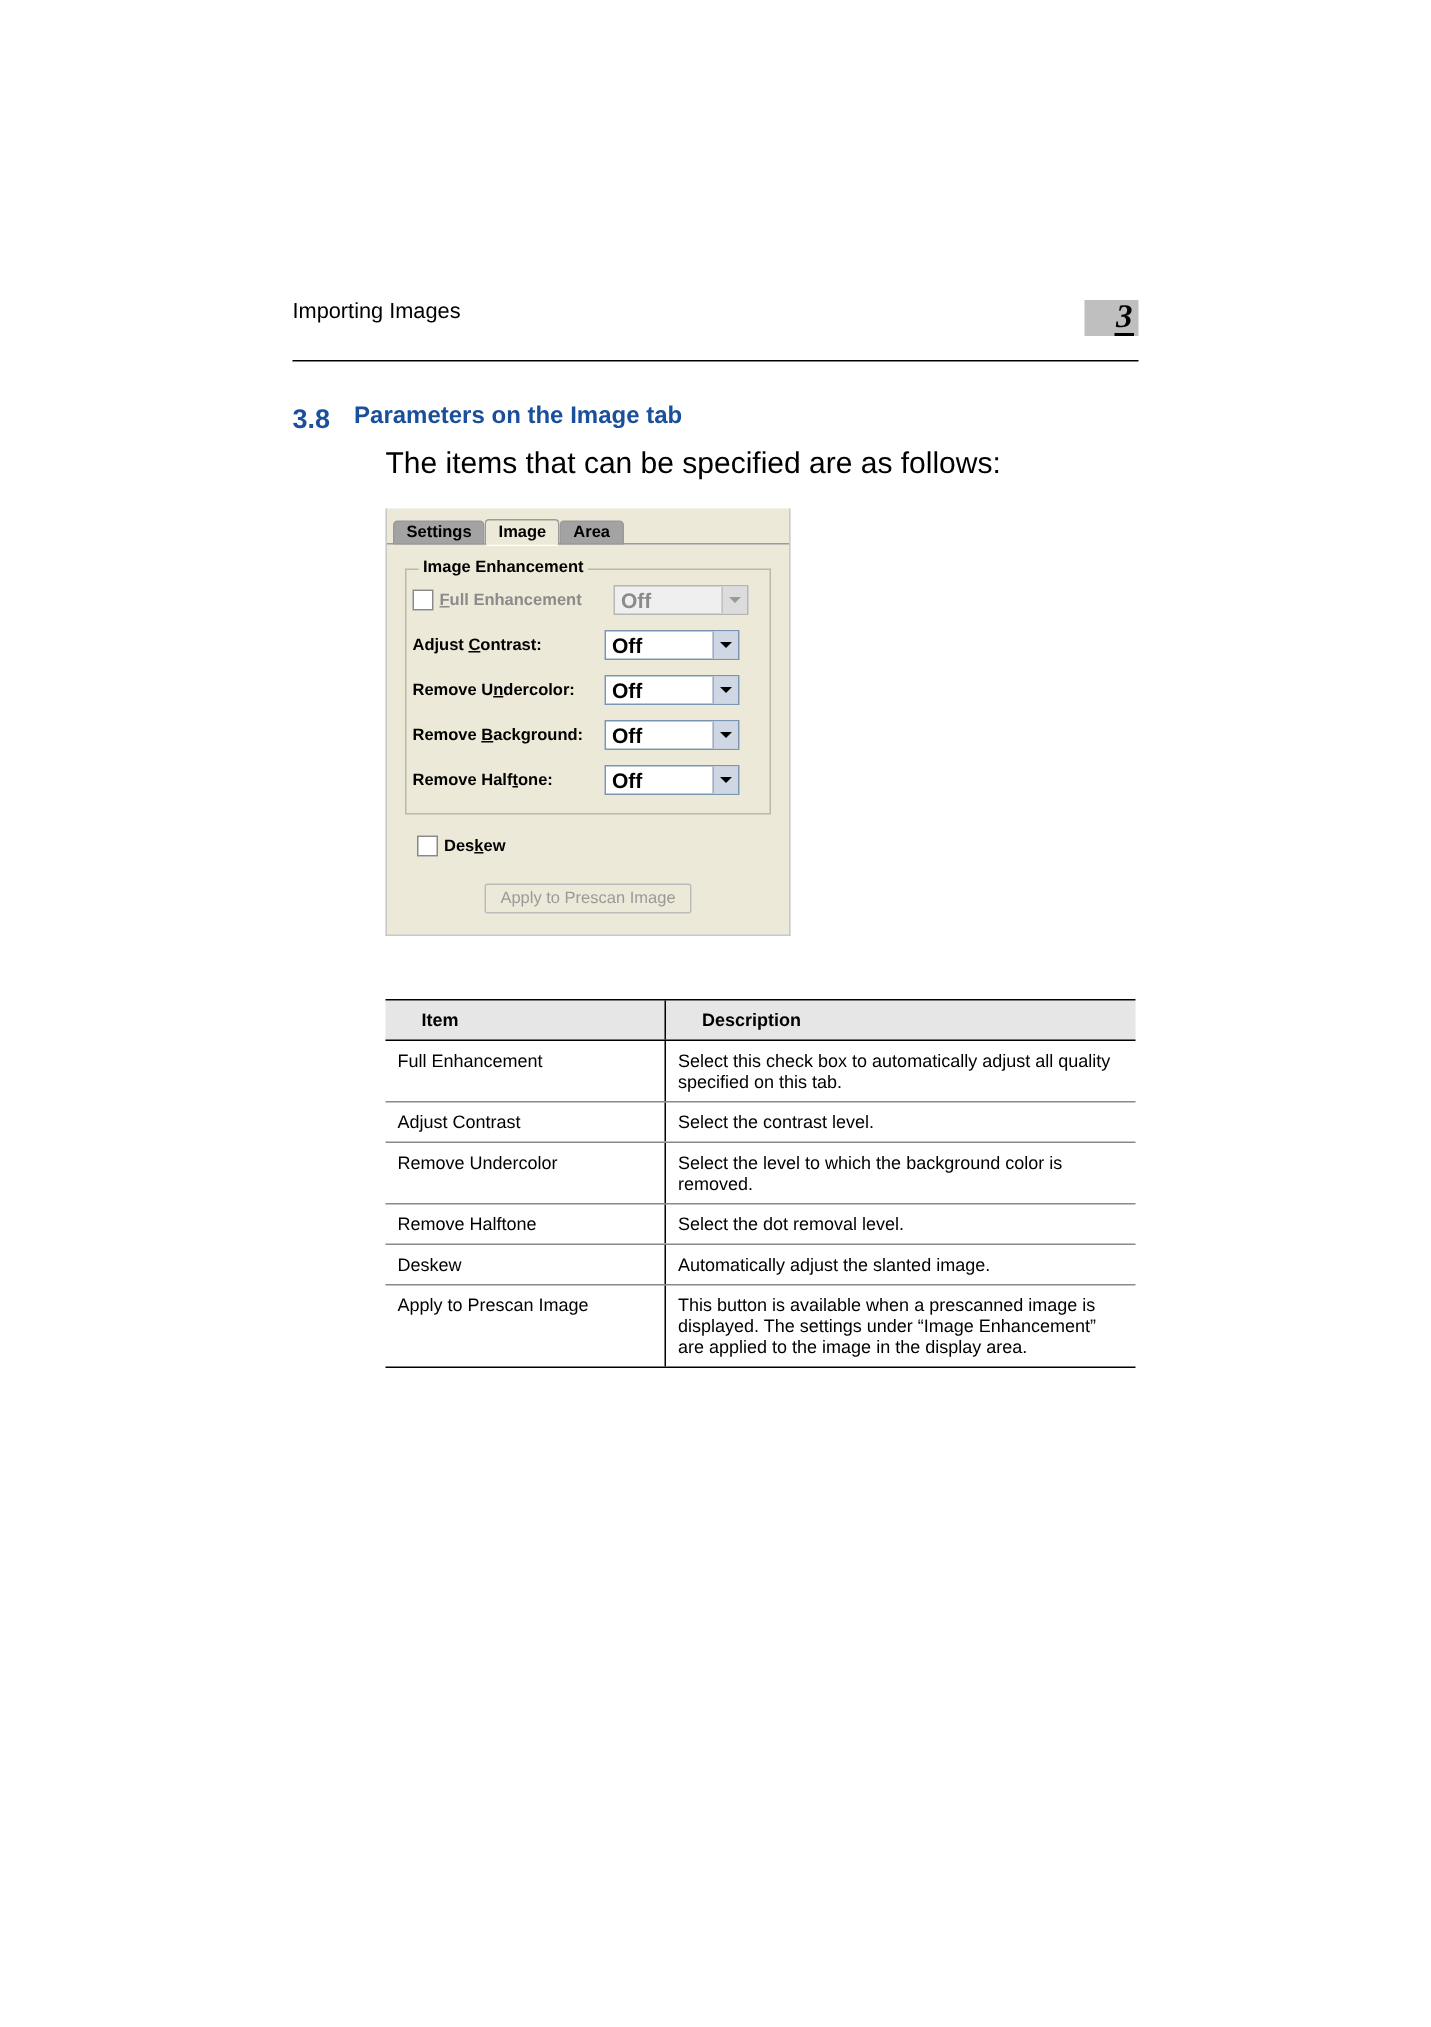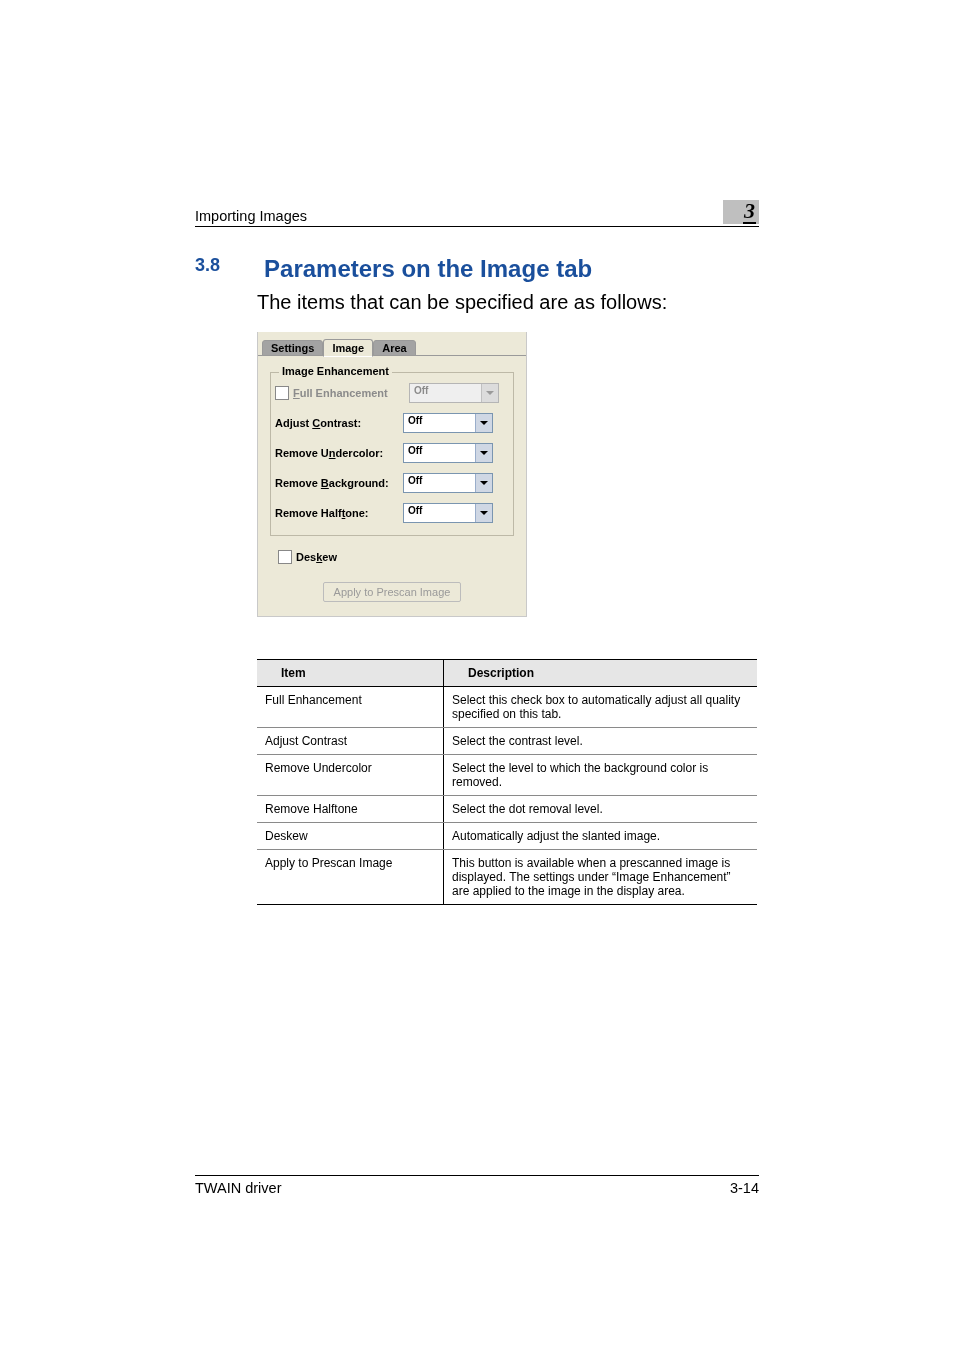--- a/index.html
+++ b/index.html
@@ -12,23 +12,22 @@
   .page {
     width: 954px;
     height: 1351px;
     position: relative;
     box-sizing: border-box;
     padding: 200px 195px 0 195px;
   }
   .running-head {
     display: flex;
     justify-content: space-between;
-    align-items: flex-end;
     border-bottom: 1px solid #000;
-    padding-bottom: 2px;
+    padding-bottom: 16px;
     margin-bottom: 28px;
   }
   .running-head .left {
     font-size: 14.5px;
   }
   .running-head .right {
     display: flex;
     align-items: flex-end;
   }
   .chapter-badge {
@@ -47,30 +46,30 @@
     font-style: italic;
     font-size: 22px;
     line-height: 22px;
     border-bottom: 2px solid #000;
     display: inline-block;
     padding: 0 1px;
   }
 
   .section-head {
     display: flex;
-    gap: 44px;
+    gap: 16px;
     margin-bottom: 8px;
   }
   .section-head .num {
     font-size: 18px;
     font-weight: bold;
     color: #1a4f9c;
   }
   .section-head .title {
-    font-size: 24px;
+    font-size: 16px;
     font-weight: bold;
     color: #1a4f9c;
   }
   .intro {
     font-size: 20px;
     margin-left: 62px;
     margin-bottom: 18px;
   }
 
   
@@ -158,21 +157,21 @@
     flex: 0 0 12px;
   }
   .row.disabled .lbl, .row.disabled .combo { color: #8b8b8b; }
   .combo {
     display: flex;
     width: 88px;
     height: 18px;
     border: 1px solid #7a95b0;
     background: #fff;
     font-weight: bold;
-    font-size: 10px;
+    font-size: 14px;
   }
   .combo.disabled { background: #efefef; border-color: #b5b5b5; }
   .combo .val {
     flex: 1;
     padding: 1px 4px;
   }
   .combo .btn {
     width: 16px;
     background: #cfd7e4;
     border-left: 1px solid #9aaecb;
@@ -372,18 +371,14 @@
         <td>Deskew</td>
         <td>Automatically adjust the slanted image.</td>
       </tr>
       <tr>
         <td>Apply to Prescan Image</td>
         <td>This button is available when a prescanned image is displayed. The settings under “Image Enhancement” are applied to the image in the display area.</td>
       </tr>
     </tbody>
   </table>
 
-  <div class="footer">
-    <span>TWAIN driver</span>
-    <span>3-14</span>
-  </div>
 
 </div>
 
 </body></html>

